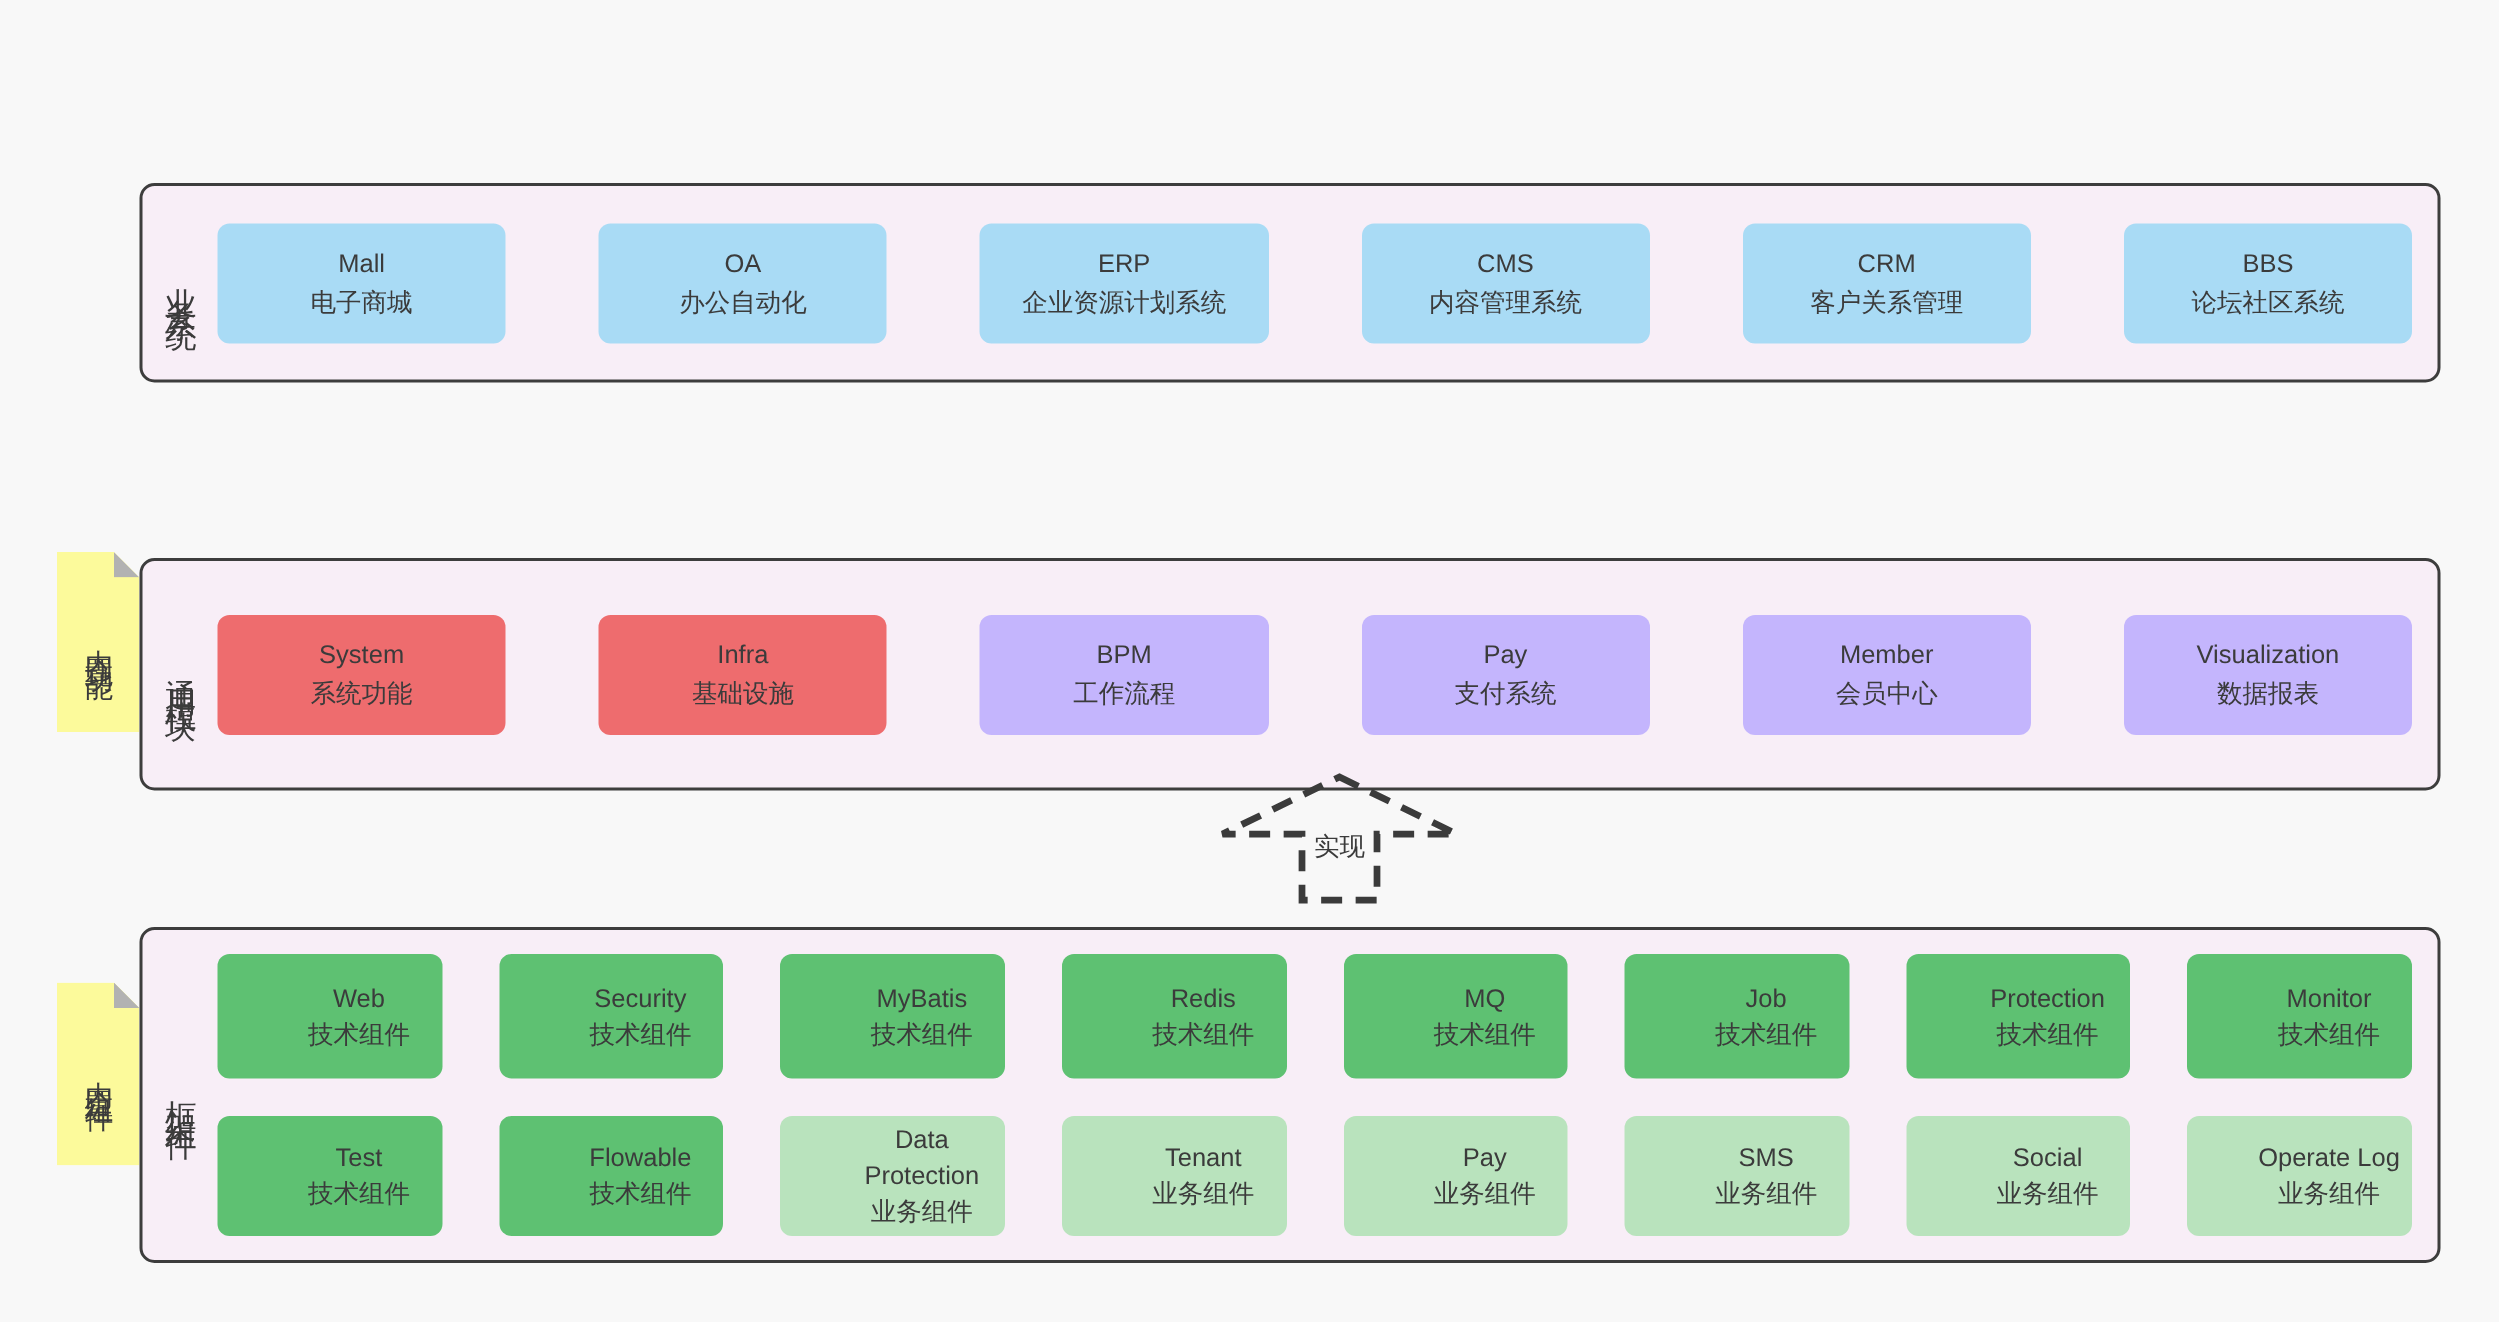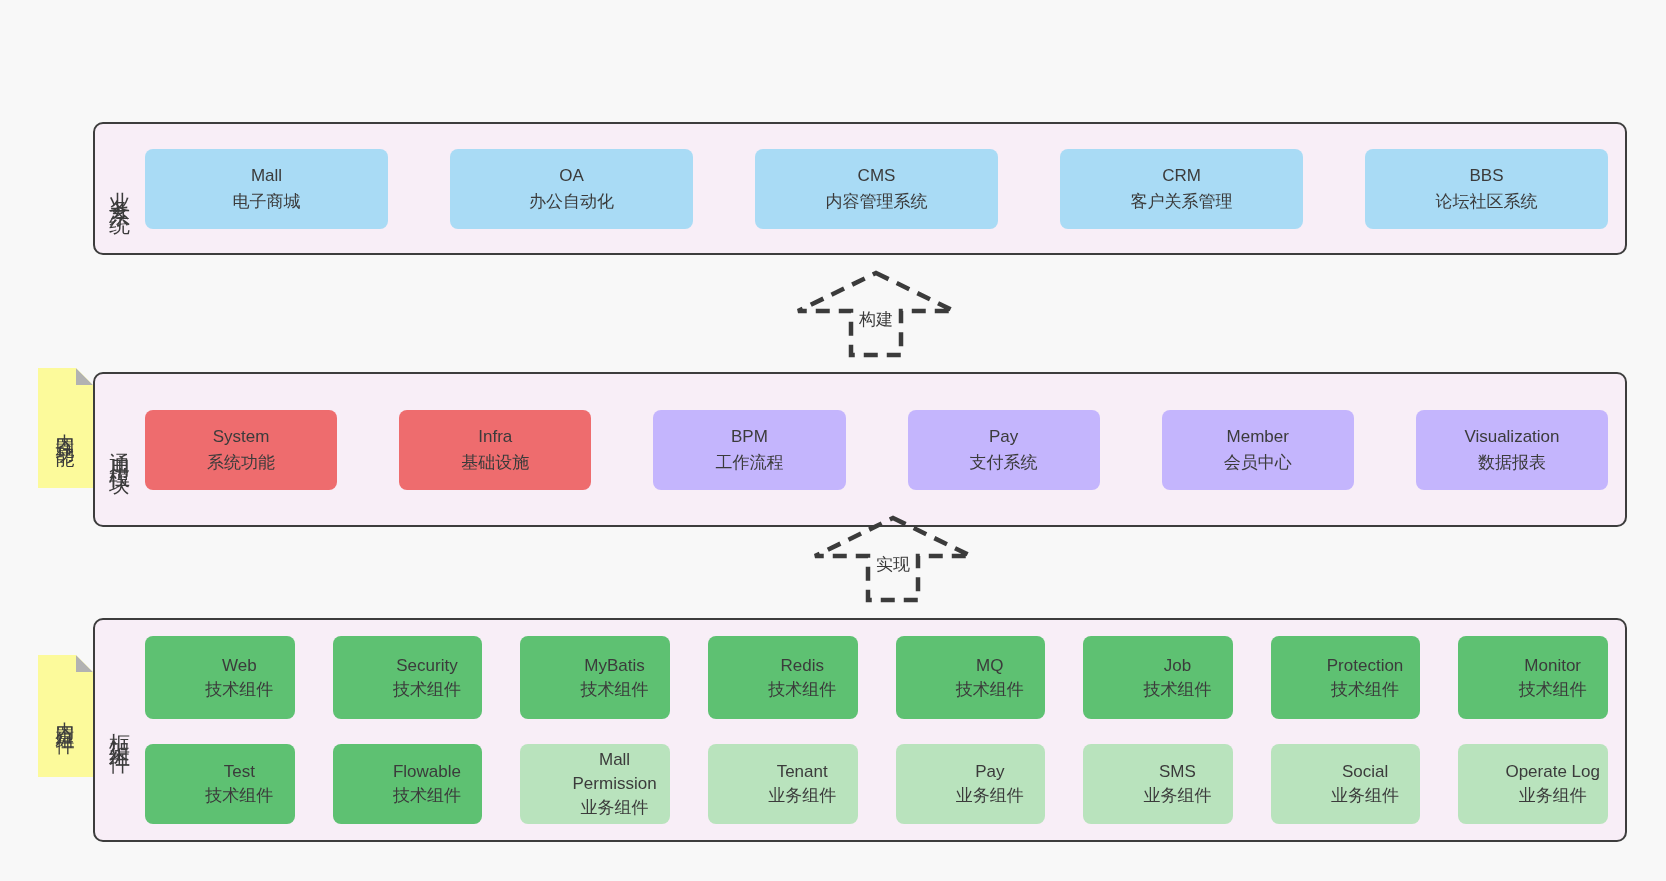--- a/index.html
+++ b/index.html
@@ -128,41 +128,39 @@
       <div class="box-row gap-wide">
         <div class="box blue h80">
           <span>Mall</span>
           <span>电子商城</span>
         </div>
         <div class="box blue h80">
           <span>OA</span>
           <span>办公自动化</span>
         </div>
         <div class="box blue h80">
+          <span>ERP</span>
+          <span>企业资源计划系统</span>
+        </div>
+        <div class="box blue h80">
           <span>CMS</span>
           <span>内容管理系统</span>
         </div>
         <div class="box blue h80">
           <span>CRM</span>
           <span>客户关系管理</span>
         </div>
         <div class="box blue h80">
           <span>BBS</span>
           <span>论坛社区系统</span>
         </div>
       </div>
     </div>
   </div>
 
-  <div class="arrow-up arrow-build">
-    <svg width="172" height="88" viewBox="0 0 172 88">
-      <polygon points="86,3 164,41 111,41 111,85 61,85 61,41 8,41" fill="none" stroke="#3b3b3b" stroke-width="4.5" stroke-dasharray="14 9"></polygon>
-    </svg>
-    <div class="arrow-label">构建</div>
-  </div>
 
   <div class="sticky sticky-features">
     <div class="sticky-fold"></div>
     <div class="sticky-text">内置功能</div>
   </div>
 
   <div class="panel panel-modules">
     <div class="label-col">
       <div class="v-label">通用模块</div>
     </div>
@@ -250,21 +248,21 @@
       <div class="box-row gap-narrow">
         <div class="box green h80">
           <span>Test</span>
           <span>技术组件</span>
         </div>
         <div class="box green h80">
           <span>Flowable</span>
           <span>技术组件</span>
         </div>
         <div class="box lgreen h80">
-          <span>Mall Permission</span>
+          <span>Data Protection</span>
           <span>业务组件</span>
         </div>
         <div class="box lgreen h80">
           <span>Tenant</span>
           <span>业务组件</span>
         </div>
         <div class="box lgreen h80">
           <span>Pay</span>
           <span>业务组件</span>
         </div>

